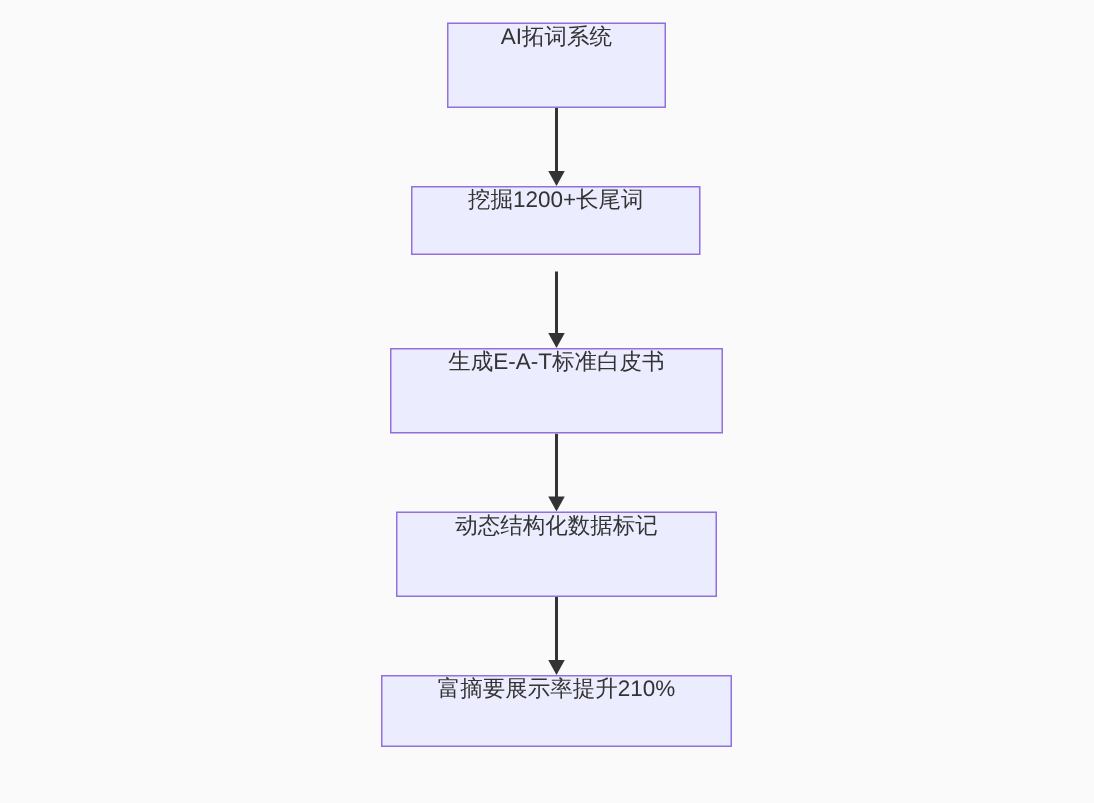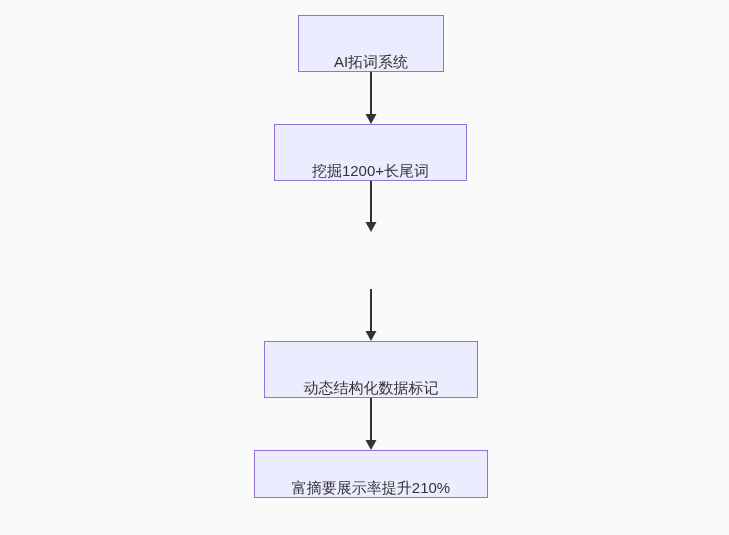--- a/index.html
+++ b/index.html
@@ -31,32 +31,32 @@
   .edge-head {
     fill: var(--arrow-color, #333333);
     stroke: none;
   }
   .node {
     position: absolute;
     box-sizing: border-box;
     background: var(--node-fill, #ECECFF);
     border: 1px solid var(--node-border, #9370DB);
     display: flex;
-    align-items: flex-end;
+    align-items: flex-start;
     justify-content: center;
     text-align: center;
   }
   .node-label {
     color: var(--text-color, #333333);
     font-size: 15px;
     line-height: 1.2;
     white-space: nowrap;
   }
   .node-1 { left: 298px; top: 15px;  width: 146px; height: 57px; }
-  .node-2 { left: 274px; top: 124px; width: 193px; height: 57px; }
+  .node-2 { left: 274px; top: 124px; width: 193px; height: 46px; }
   .node-3 { left: 260px; top: 232px; width: 222px; height: 57px; }
   .node-4 { left: 264px; top: 341px; width: 214px; height: 57px; }
   .node-5 { left: 254px; top: 450px; width: 234px; height: 48px; }
 </style>
 </head>
 <body>
 
 <div class="canvas">
 
   <svg class="edges-layer" width="729" height="535" viewBox="0 0 729 535" aria-hidden="true">
@@ -79,20 +79,23 @@
   </svg>
 
   <div class="node node-1">
     <span class="node-label">AI拓词系统</span>
   </div>
 
   <div class="node node-2">
     <span class="node-label">挖掘1200+长尾词</span>
   </div>
 
+  <div class="node node-3">
+    <span class="node-label">生成E-A-T标准白皮书</span>
+  </div>
 
   <div class="node node-4">
     <span class="node-label">动态结构化数据标记</span>
   </div>
 
   <div class="node node-5">
     <span class="node-label">富摘要展示率提升210%</span>
   </div>
 
 </div>

